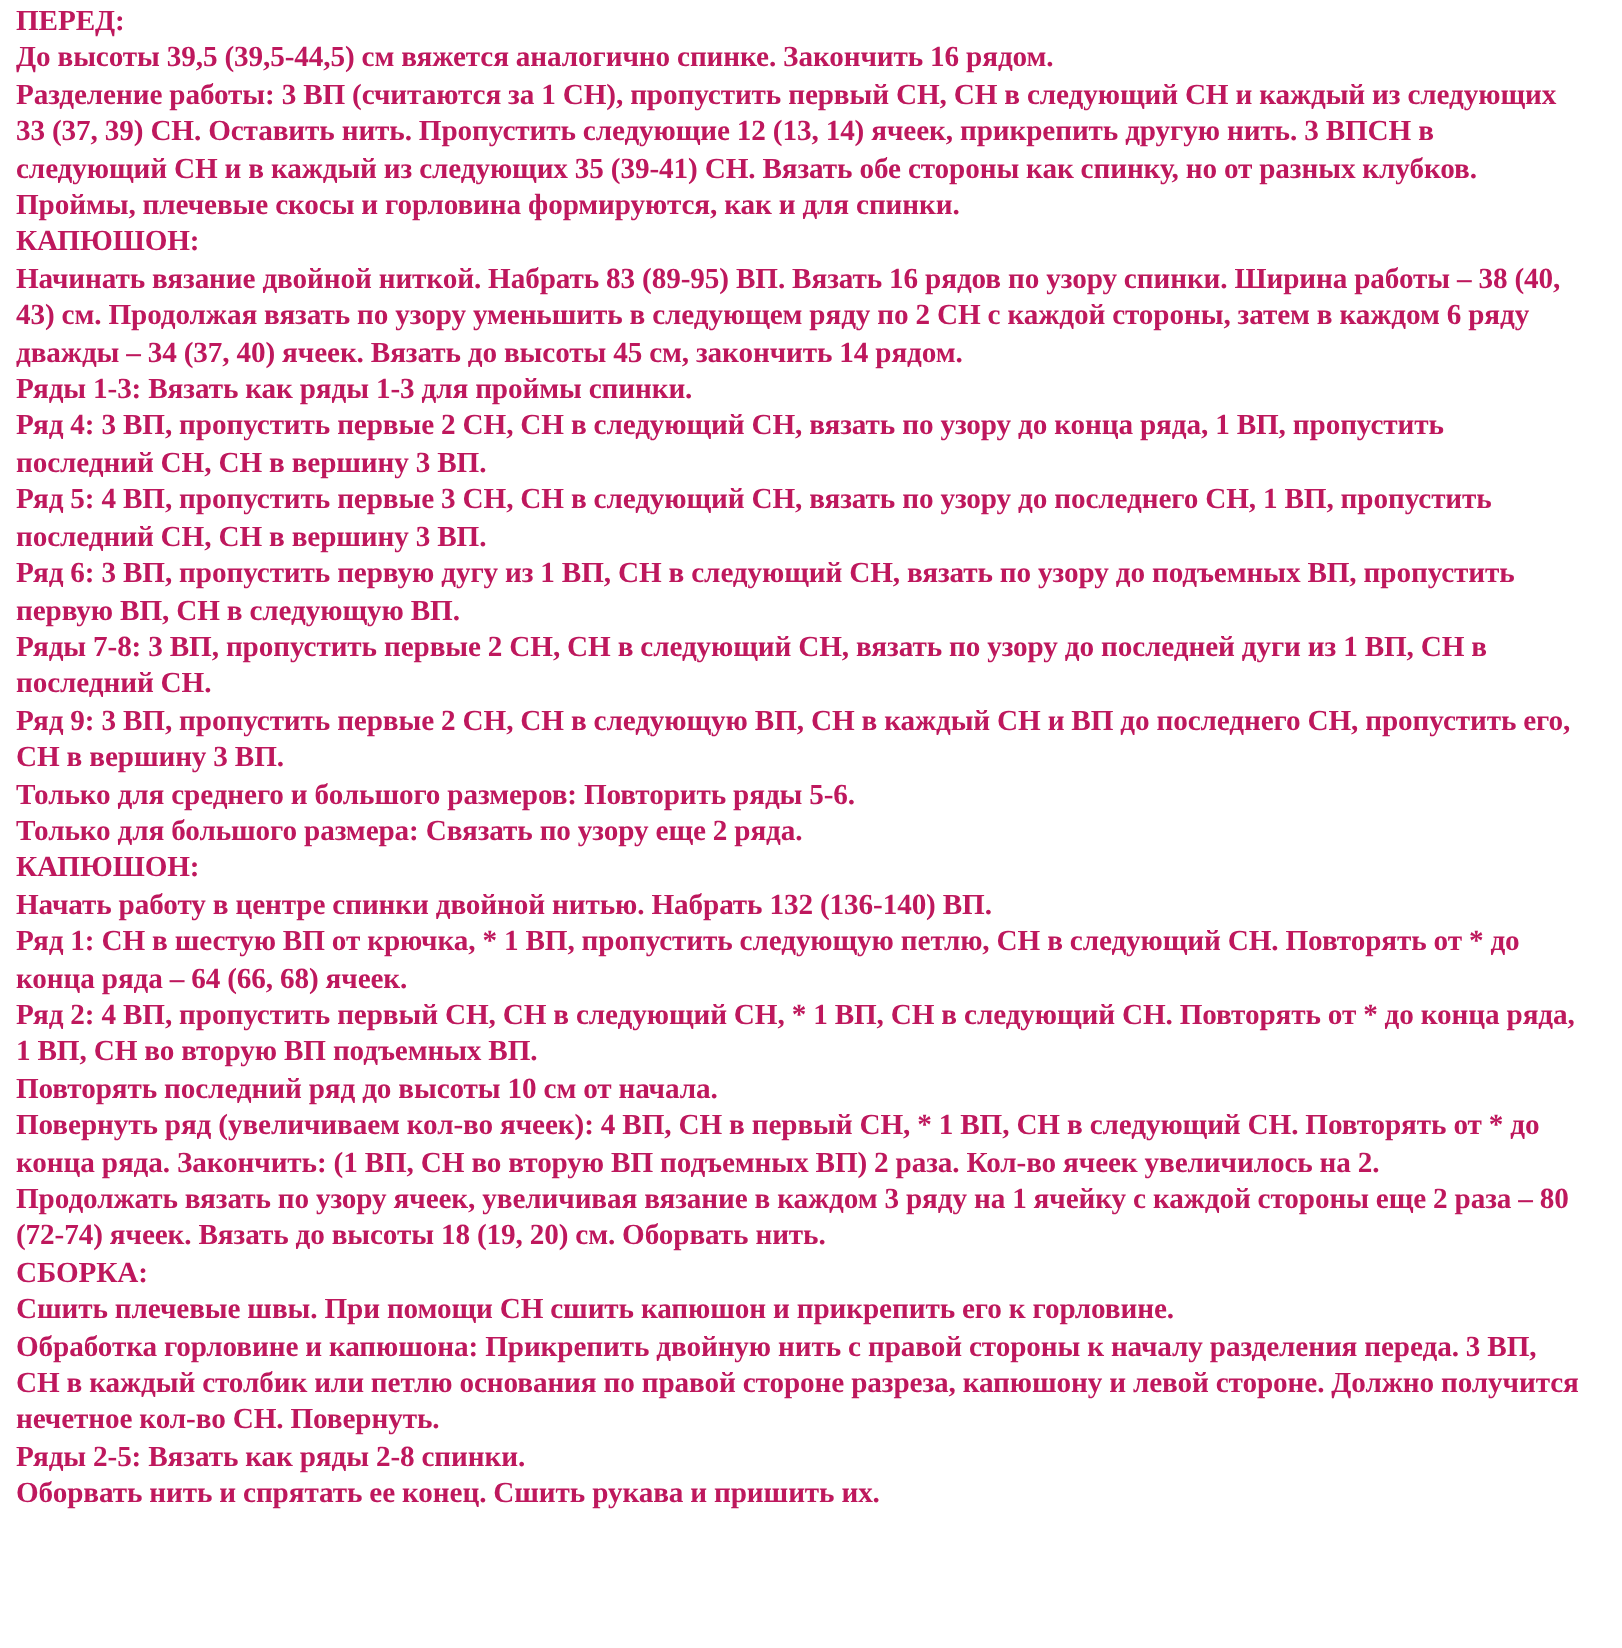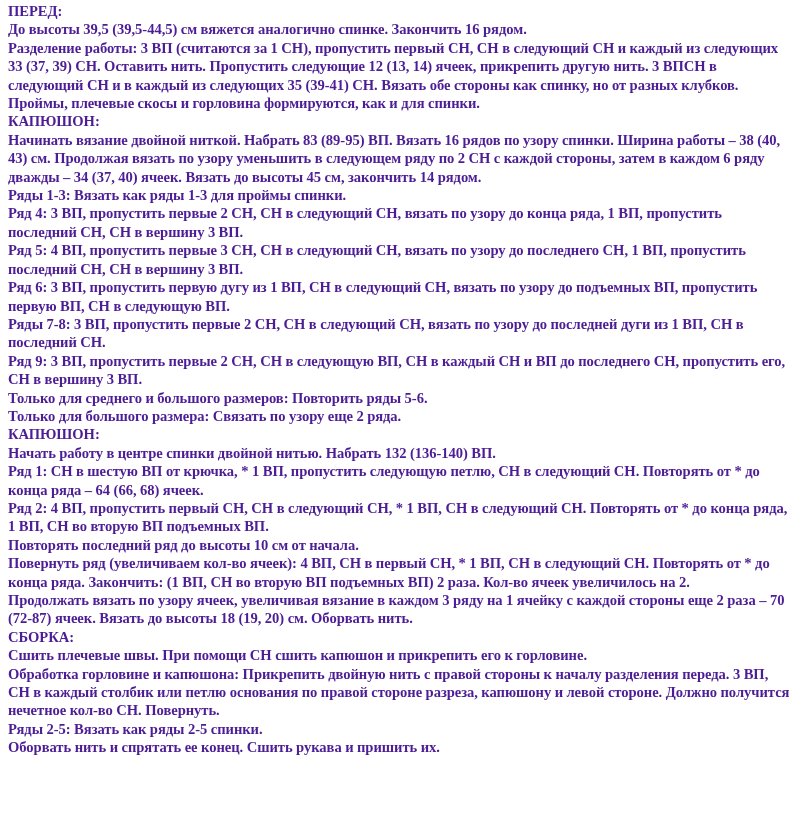--- a/index.html
+++ b/index.html
@@ -22,21 +22,21 @@
     color: #000000;
     font-size: 14.6px;
     line-height: 18.4px;
     text-align: left;
   }
   .para {
     margin: 0;
     padding: 0;
     font-size: 14.6px;
     line-height: 18.4px;
-    color: #4c1d95;
+    color: #be185d;
     white-space: normal;
     word-spacing: -0.1px;
     letter-spacing: -0.05px;
   }
   .head {
     font-weight: bold;
   }
   .lead {
     font-weight: bold;
   }
@@ -121,36 +121,36 @@
 
   <p class="para">
     <span class="body-text">Повторять последний ряд до высоты 10 см от начала.</span>
   </p>
 
   <p class="para">
     <span class="lead">Повернуть ряд (увеличиваем кол-во ячеек):</span><span class="body-text"> 4 ВП, СН в первый СН, * 1 ВП, СН в следующий СН. Повторять от * до конца ряда. Закончить: (1 ВП, СН во вторую ВП подъемных ВП) 2 раза. Кол-во ячеек увеличилось на 2.</span>
   </p>
 
   <p class="para">
-    <span class="body-text">Продолжать вязать по узору ячеек, увеличивая вязание в каждом 3 ряду на 1 ячейку с каждой стороны еще 2 раза – 70 (72-87) ячеек. Вязать до высоты 18 (19, 20) см. Оборвать нить.</span>
+    <span class="body-text">Продолжать вязать по узору ячеек, увеличивая вязание в каждом 3 ряду на 1 ячейку с каждой стороны еще 2 раза – 80 (72-74) ячеек. Вязать до высоты 18 (19, 20) см. Оборвать нить.</span>
   </p>
 
   <p class="para">
     <span class="head">СБОРКА:</span>
   </p>
 
   <p class="para">
     <span class="body-text">Сшить плечевые швы. При помощи СН сшить капюшон и прикрепить его к горловине.</span>
   </p>
 
   <p class="para">
     <span class="lead">Обработка горловине и капюшона:</span><span class="body-text"> Прикрепить двойную нить с правой стороны к началу разделения переда. 3 ВП, СН в каждый столбик или петлю основания по правой стороне разреза, капюшону и левой стороне. Должно получится нечетное кол-во СН. Повернуть.</span>
   </p>
 
   <p class="para">
-    <span class="lead">Ряды 2-5:</span><span class="body-text"> Вязать как ряды 2-5 спинки.</span>
+    <span class="lead">Ряды 2-5:</span><span class="body-text"> Вязать как ряды 2-8 спинки.</span>
   </p>
 
   <p class="para">
     <span class="body-text">Оборвать нить и спрятать ее конец. Сшить рукава и пришить их.</span>
   </p>
 
 </div>
 
 </body></html>

